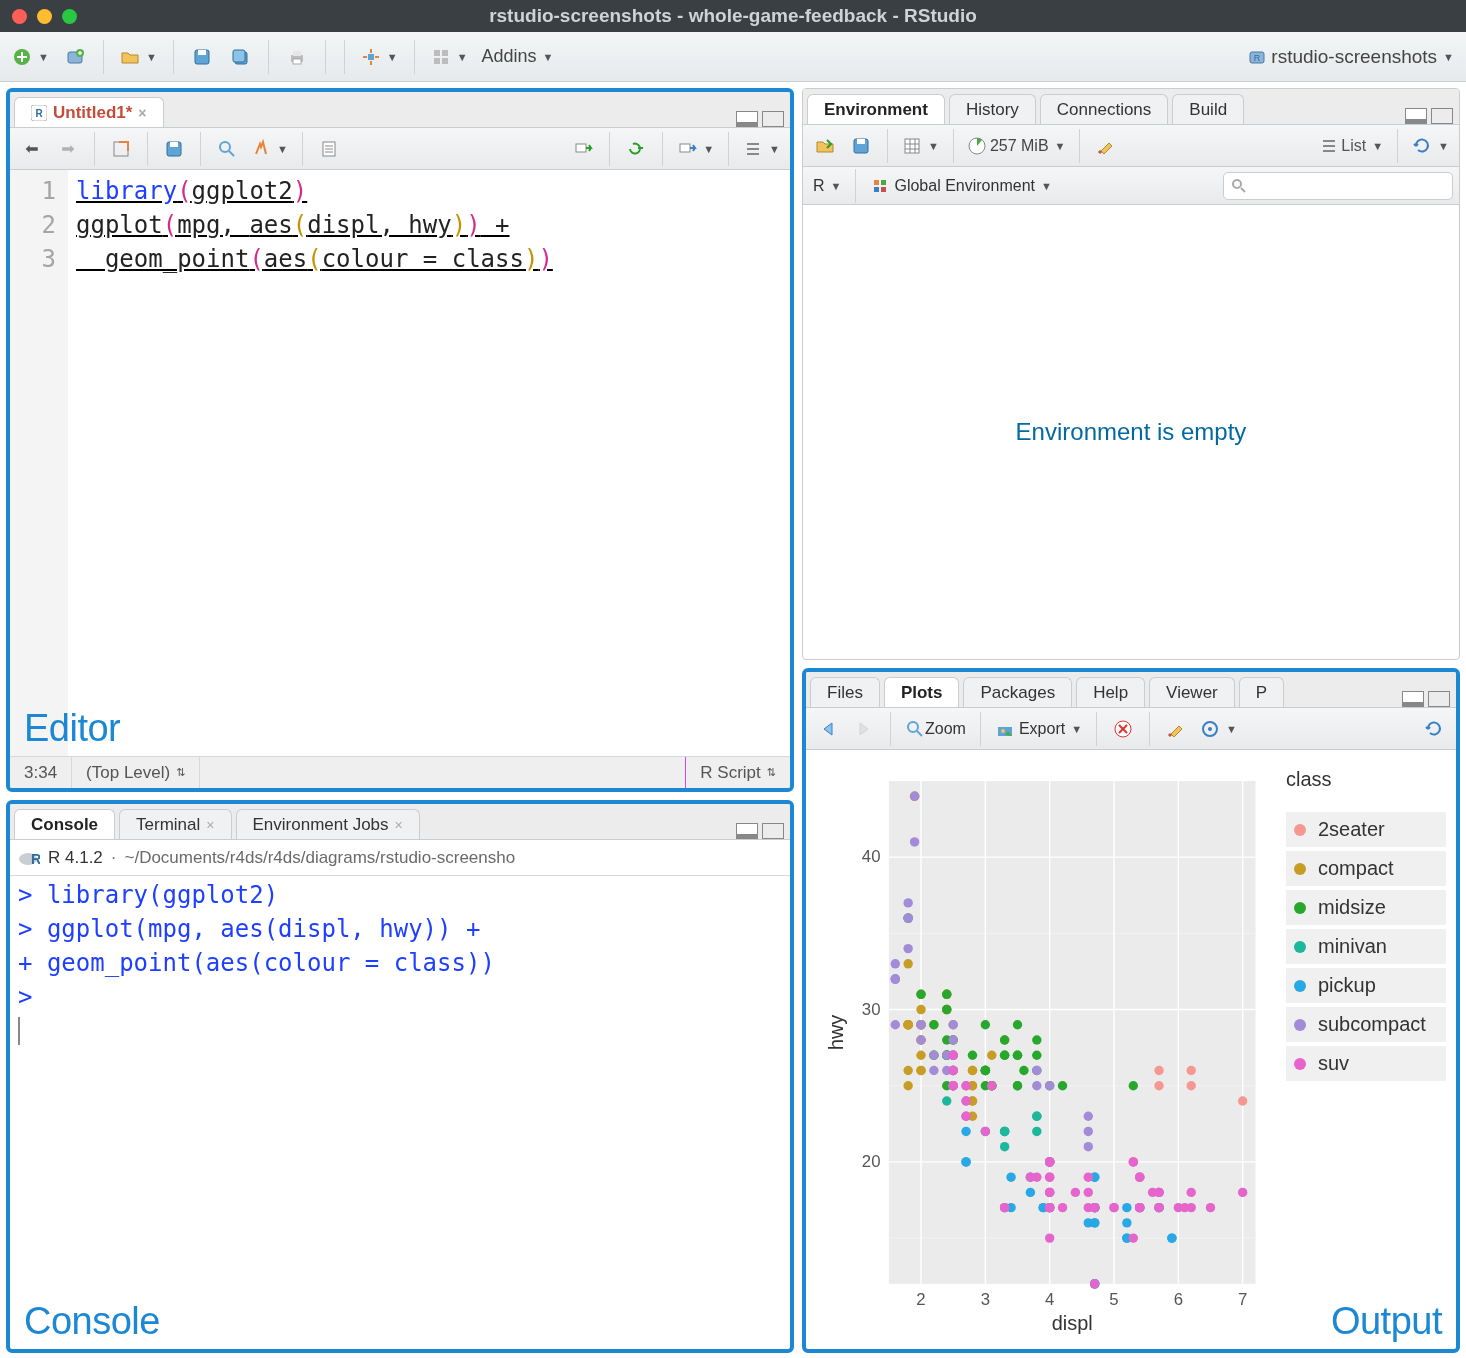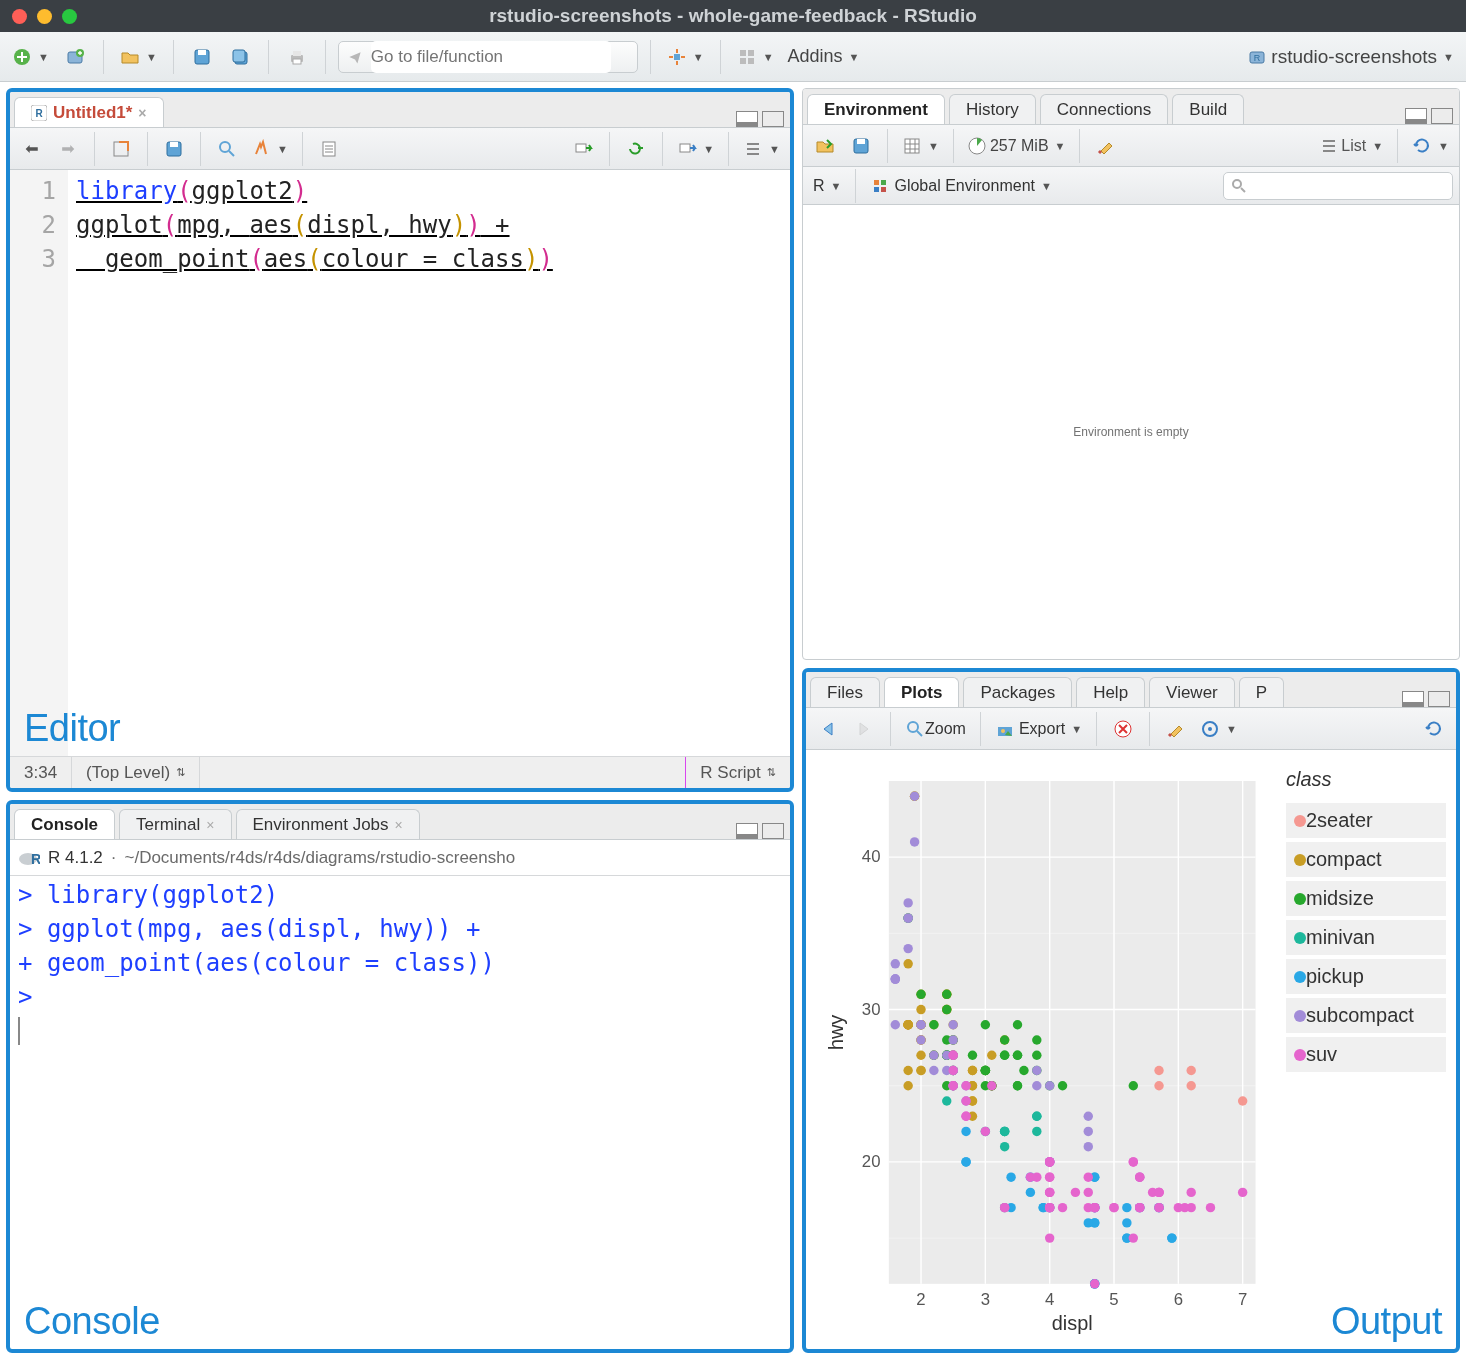--- a/index.html
+++ b/index.html
@@ -32,22 +32,22 @@
   .t-black { color:#222;}
   .statusbar { height:32px; background:#efefef; border-top:1px solid #d6d8da; display:flex; align-items:center; font-size:17px; color:#555;}
   .statusbar .cell { padding:0 14px; border-right:1px solid #d6d8da; height:100%; display:flex; align-items:center; gap:6px;}
   .statusbar .cell.right { margin-left:auto; border-left:1px solid #d946ef; border-right:none;}
   .cap { position:absolute; font-size:38px; font-weight:500; color:#1c88d4; font-family:"Segoe UI",Arial,sans-serif; letter-spacing:-0.5px;text-align:right;}
   .consolebody { flex:1; font-family:Consolas,Menlo,monospace; font-size:24px; line-height:34px; padding:2px 8px;}
   .consolehdr { height:36px; border-bottom:1px solid #d6d8da; display:flex; align-items:center; font-size:17px; padding:0 8px; gap:8px; color:#6a6a6a; font-family:"Lucida Grande",Arial,sans-serif;}
   .plotarea { flex:1; display:flex; padding:18px 10px 10px 20px;}
   .plot { flex:1; position:relative;}
   .legend { width:180px; padding-left:20px; font-size:20px; color:#333;}
-  .legend .title { font-size:20px; margin-bottom:12px;font-style:italic;}
-  .legend .item { display:flex; align-items:center; background:#f0f0f0; padding:6px 8px; margin:4px 0;}
+  .legend .title { font-size:20px; margin-bottom:21px;}
+  .legend .item { display:flex; align-items:center; gap:12px; background:#f0f0f0; padding:6px 8px; margin:4px 0;}
   .legend .sw { width:12px; height:12px; border-radius:50%;}
   .minmax { margin-left:auto; display:flex; gap:4px; padding-right:6px;}
   .winicon { width:22px; height:16px; border:1px solid #888; display:inline-block;}
   svg.icon { width:20px; height:20px; }
   .caret { font-size:11px; color:#555; margin-left:2px;}
   .dropdown { display:inline-flex; align-items:center; gap:4px;}
 </style>
 </head>
 <body>
 
@@ -99,26 +99,20 @@
     </span>
     <span class="vsep"></span>
     <span class="btn flat">
       <svg class="icon" viewBox="0 0 20 20">
           <rect x="4" y="8" width="12" height="7" rx="1" fill="#bcbcbc"></rect>
           <rect x="6" y="4" width="8" height="5" fill="#e6e6e6"></rect>
           <rect x="6" y="12" width="8" height="5" fill="#fff" stroke="#aaa"></rect>
         </svg>
     </span>
     <span class="vsep"></span>
-    <span class="btn" style="padding:0 4px 0 8px; gap:8px; width:300px; justify-content:flex-start;">
-      <svg class="icon" viewBox="0 0 20 20" style="width:16px;height:16px;">
-          <path d="M3 10l14-6-4 14-3-5z" fill="#b7b7b7"></path>
-        </svg>
-      <input class="search" style="border: none; padding: 0px; width: 240px;" placeholder="Go to file/function">
-    </span>
     <span class="vsep"></span>
     <span class="btn flat dropdown">
       <svg class="icon" viewBox="0 0 20 20">
           <path d="M10 2v4M10 14v4M2 10h4M14 10h4" stroke="#e8833a" stroke-width="2"></path>
           <rect x="7" y="7" width="6" height="6" fill="#5fa4d6"></rect>
         </svg>
         <span class="caret">▼</span>
     </span>
     <span class="vsep"></span>
     <span class="btn flat dropdown">
@@ -368,21 +362,21 @@
             </span>
           <span style="flex:1"></span>
           <span style="position:relative;">
             <svg width="16" height="16" viewBox="0 0 16 16" style="position:absolute;left:8px;top:6px;">
                 <circle cx="6" cy="6" r="4" fill="none" stroke="#aaa" stroke-width="2"></circle>
                 <path d="M10 10l4 4" stroke="#aaa" stroke-width="2"></path>
               </svg>
             <input class="search" style="width: 230px; height: 28px;">
           </span>
         </div>
-        <div style="flex:1; display:flex; align-items:center; justify-content:center; color:#737373; font-size:12px;">Environment is empty</div>
+        <div style="flex:1; display:flex; align-items:center; justify-content:center; color:#0369a1; font-size:24px;">Environment is empty</div>
       </div>
 
       <div class="pane">
         <div class="tabs" id="out-tabs">
           <div class="tab">Files</div>
             <div class="tab active">Plots</div>
             <div class="tab">Packages</div>
             <div class="tab">Help</div>
             <div class="tab">Viewer</div>
             <div class="tab">P</div>

